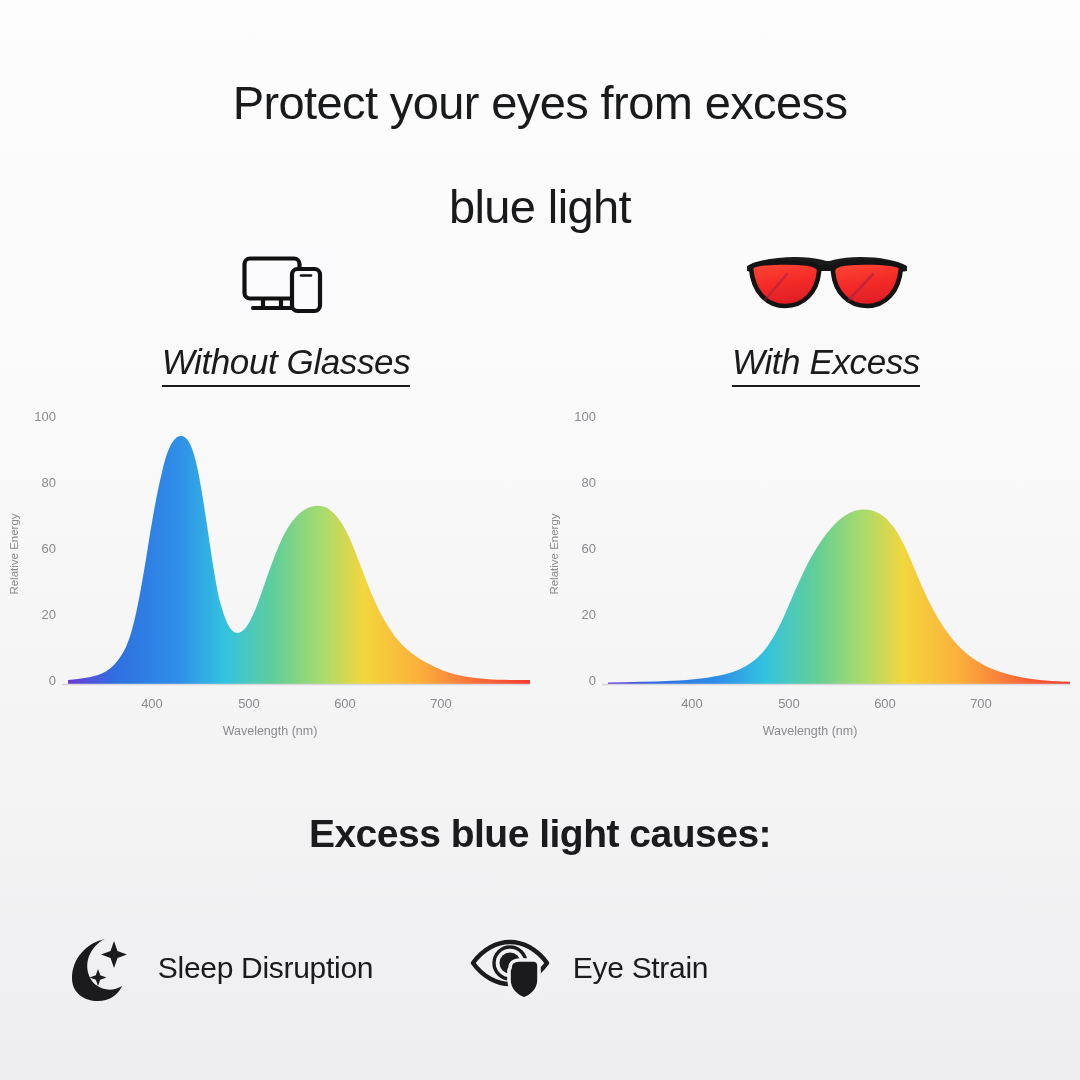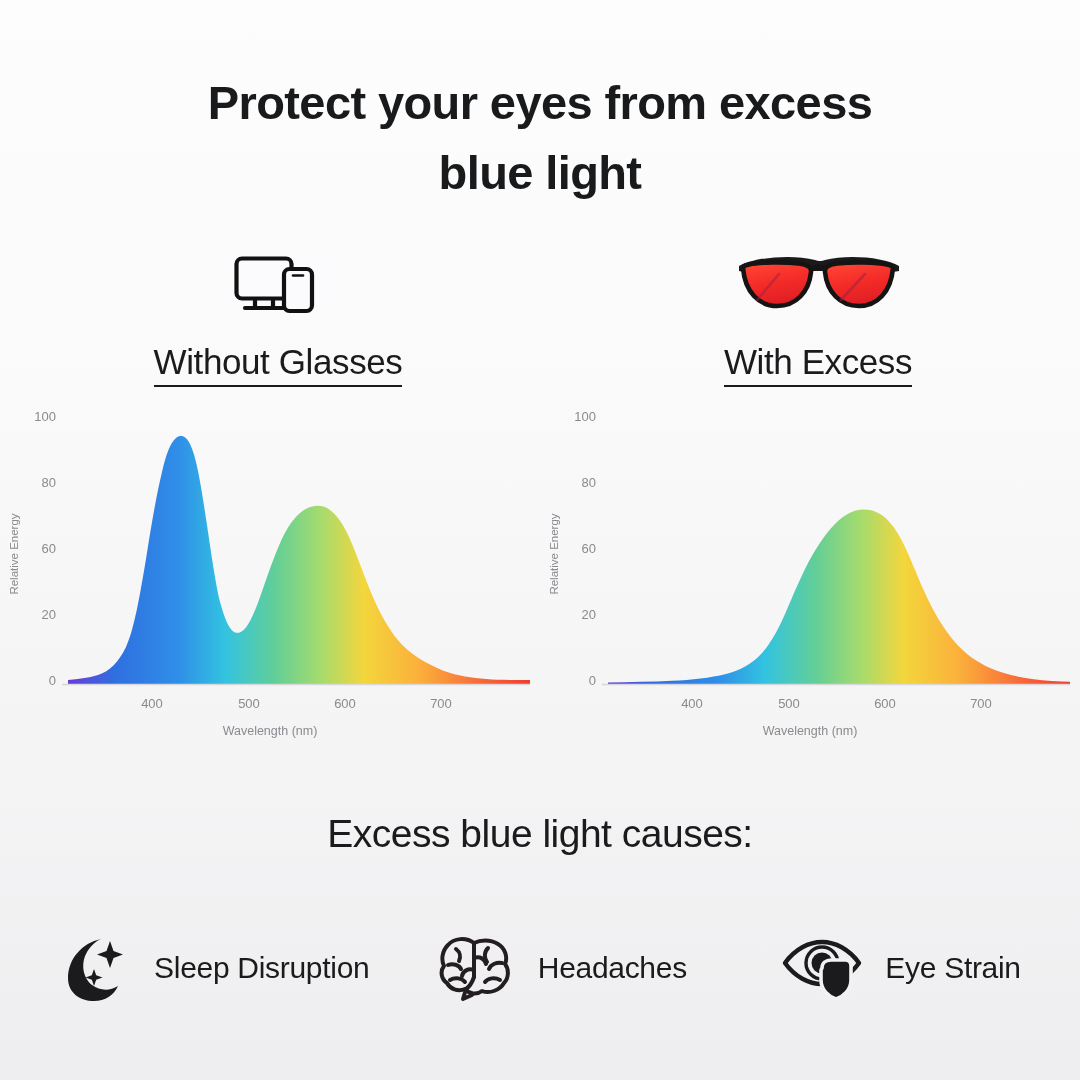--- a/index.html
+++ b/index.html
@@ -10,48 +10,48 @@
     color:#1b1b1d;
     overflow:hidden;
     position:relative;
   }
   .page { width:1080px; height:1080px; position:relative; }
 
   
   .title {
     position:absolute; top:68px; left:0; width:1080px;
     text-align:center;
-    font-size:47px; font-weight:bold; line-height:1.48;
+    font-size:47px; font-weight:normal; line-height:1.48;
     letter-spacing:-0.6px; color:#191a1c;
   }
-  .title .l2 { display:block; }
+  .title .l2 { display:block;margin-top:34px; }
 
   
   .panels { position:absolute; top:228px; left:0; width:1080px; height:560px; }
   .panel { position:absolute; top:0; width:540px; height:560px; }
   .panel.left  { left:0; }
   .panel.right { left:540px; }
 
-  .panel-head { position:absolute; top:0; left:8px; width:540px; text-align:center; }
+  .panel-head { position:absolute; top:0; left:16px; width:540px; text-align:center;font-style:italic; }
   .icon-wrap { height:108px; display:flex; align-items:center; justify-content:center; }
   .panel-title {
     font-size:35px; font-weight:400; letter-spacing:-0.4px; color:#1b1b1d;
     display:inline-block; padding-bottom:3px;
     border-bottom:2.5px solid #1b1b1d;
     margin-top:6px;
   }
 
   
   .chart { position:absolute; top:171px; left:0; width:540px; height:350px; }
   .chart svg { display:block; }
 
   
   .causes-head {
     position:absolute; top:812px; left:0; width:1080px; text-align:center;
-    font-size:39px; font-weight:400; letter-spacing:-0.5px; color:#1b1b1d;
+    font-size:39px; font-weight:700; letter-spacing:-0.5px; color:#1b1b1d;
   }
   .causes {
     position:absolute; top:918px; left:0; width:1080px; height:100px;
     display:flex; align-items:center;
   }
   .cause { display:flex; align-items:center; justify-content:center; }
   .cause.c0 { width:385px; padding-left:21px; }
   .cause.c1 { width:330px; }
   .cause.c2 { width:365px; }
   .cause .ci { width:82px; height:82px; display:flex; align-items:center; justify-content:center; flex:0 0 auto; }
@@ -233,44 +233,20 @@
         <svg width="74" height="74" viewBox="0 0 74 74">
           <path d="M47 8 C 28 12, 14 28, 14 47 C 14 62, 26 70, 40 70 C 51 70, 60 64, 64 55
                    C 56 60, 46 60, 38 54 C 28 46, 26 30, 35 18 C 38 14, 42 10, 47 8 Z" fill="#1b1b1d"></path>
           <path d="M56 10 L 59.5 20 L 69 23.5 L 59.5 27 L 56 37 L 52.5 27 L 43 23.5 L 52.5 20 Z" fill="#1b1b1d"></path>
           <path d="M40 38 L 42.2 44.2 L 48.5 46.5 L 42.2 48.8 L 40 55 L 37.8 48.8 L 31.5 46.5 L 37.8 44.2 Z" fill="#1b1b1d"></path>
         </svg>
       </span>
       <span class="cl">Sleep Disruption</span>
     </div>
 
-    <div class="cause c1">
-      <span class="ci">
-        <svg width="78" height="70" viewBox="0 0 78 70">
-          <g fill="none" stroke="#231f20" stroke-width="4" stroke-linecap="round" stroke-linejoin="round">
-            <path d="M38 10 C 30 4, 18 5, 12 12 C 6 18, 5 27, 8 33 C 4 38, 5 46, 11 50
-                     C 14 56, 22 59, 29 56 C 33 61, 41 62, 46 58
-                     C 54 61, 64 57, 68 50 C 73 45, 73 36, 69 31
-                     C 72 24, 69 15, 62 11 C 54 6, 44 7, 38 10 Z"></path>
-            <path d="M38 10 C 38 22, 38 34, 38 44"></path>
-            <path d="M38 44 C 36 50, 33 54, 30 56"></path>
-            <path d="M30 56 L 27 66 L 36 62"></path>
-            <path d="M20 16 C 24 19, 25 24, 23 28"></path>
-            <path d="M12 32 C 17 30, 23 32, 25 36"></path>
-            <path d="M14 47 C 19 44, 26 45, 29 49"></path>
-            <path d="M52 15 C 48 19, 48 25, 51 29"></path>
-            <path d="M66 30 C 61 29, 55 31, 53 36"></path>
-            <path d="M64 47 C 59 44, 52 45, 49 49"></path>
-            <path d="M38 25 C 44 23, 49 26, 50 31"></path>
-            <path d="M38 37 C 32 35, 27 38, 26 43"></path>
-          </g>
-        </svg>
-      </span>
-      <span class="cl">Headaches</span>
-    </div>
 
     <div class="cause c2">
       <span class="ci">
         <svg width="82" height="66" viewBox="0 0 82 66">
           <path d="M4 28 C 14 14, 28 7, 41 7 C 54 7, 68 14, 78 28
                    C 68 42, 54 49, 41 49 C 28 49, 14 42, 4 28 Z" fill="none" stroke="#1b1b1d" stroke-width="4.4" stroke-linejoin="round"></path>
           <circle cx="41" cy="28" r="16" fill="none" stroke="#1b1b1d" stroke-width="3.4"></circle>
           <circle cx="41" cy="28" r="10.5" fill="#1b1b1d"></circle>
           <path d="M41 33 C 41 28, 45 25, 50 25 L 64 25 C 68 25, 70 27, 70 31
                    L 70 45 C 70 55, 62 62, 55 64 C 48 62, 40 55, 40 45 L 40 35 Z" fill="#1b1b1d" stroke="#f2f2f3" stroke-width="3.6" stroke-linejoin="round"></path>

